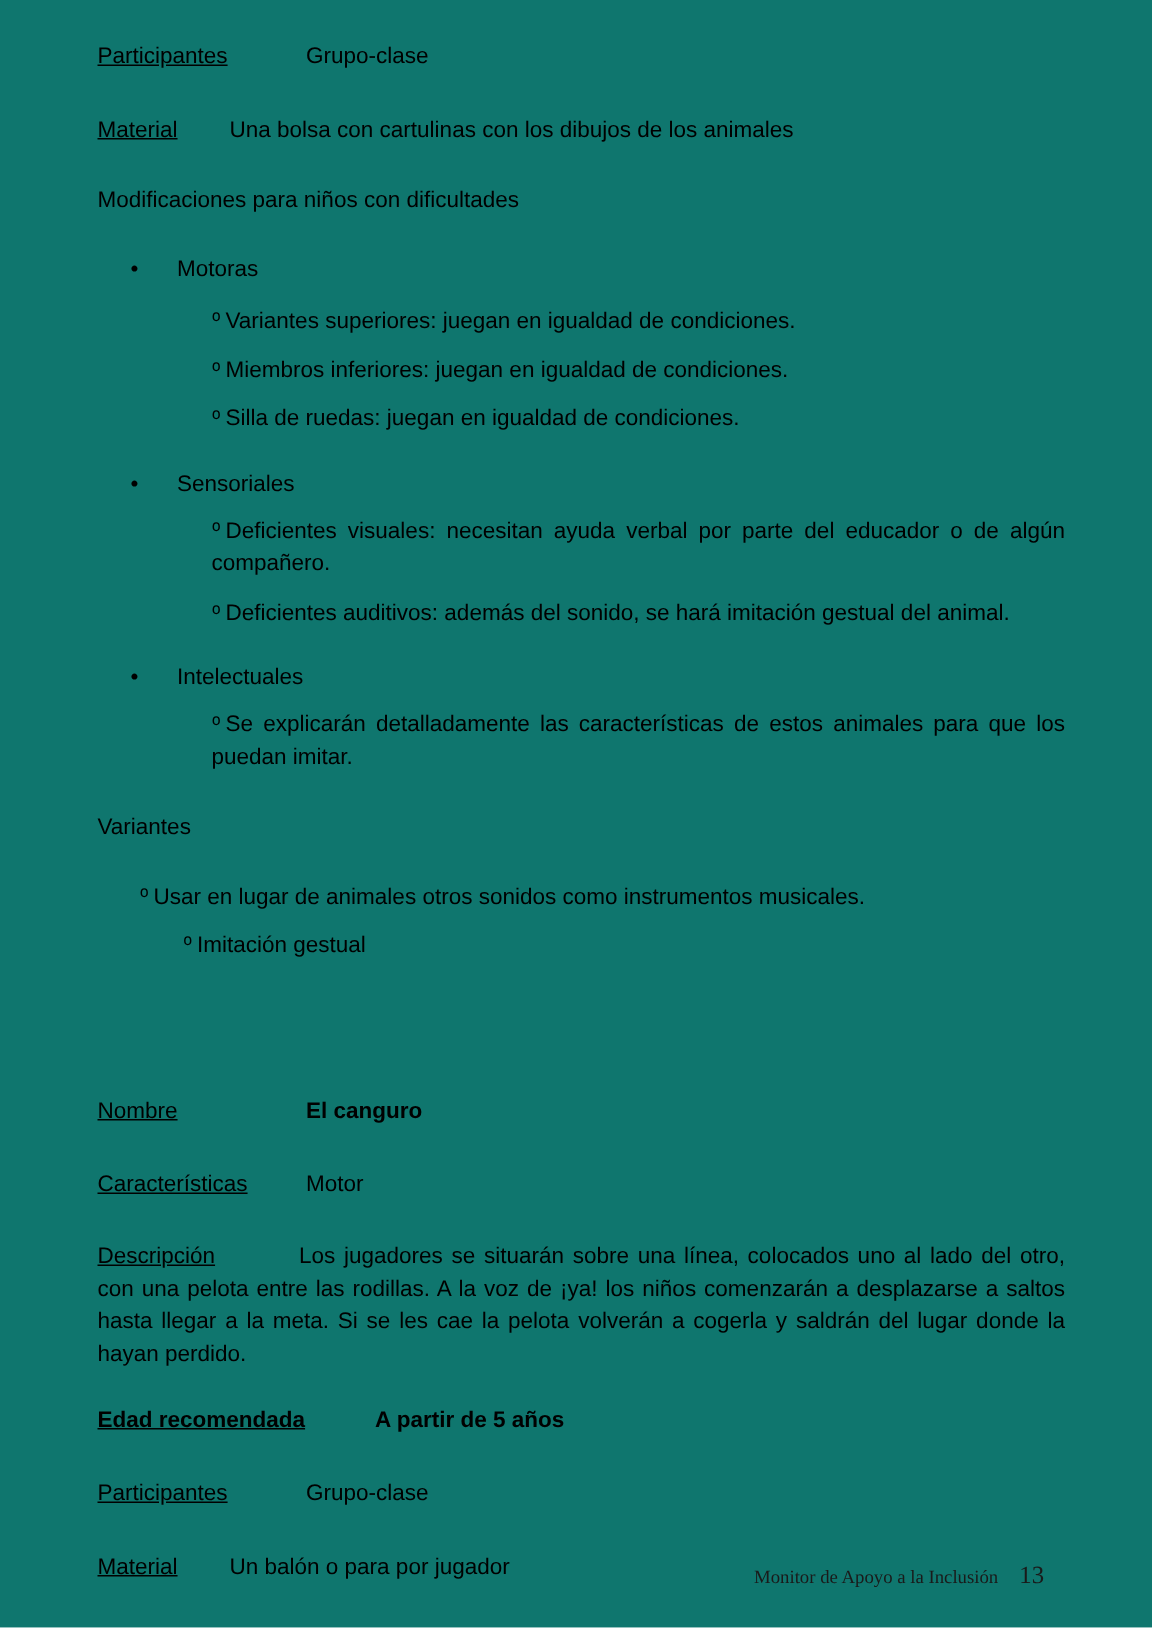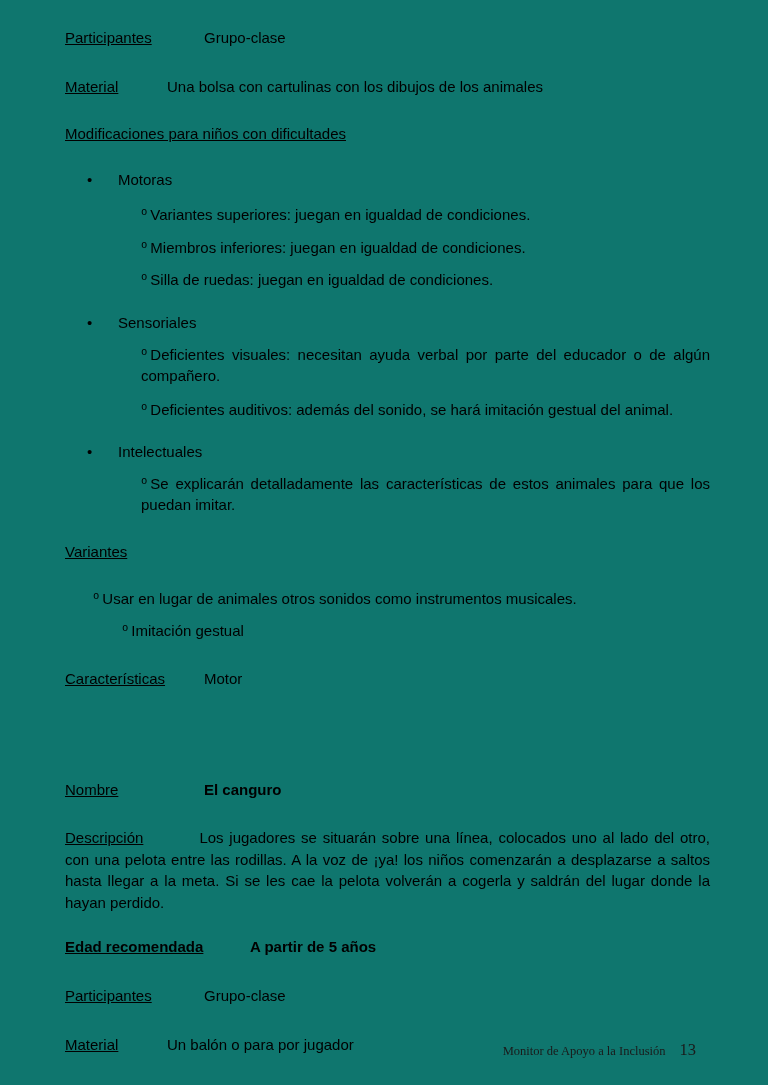--- a/index.html
+++ b/index.html
@@ -16,24 +16,24 @@
   }
   .content {
     position:relative;
     padding:27px 58px 0 65px;
     box-sizing:border-box;
   }
   .field { position:relative; height:21px; white-space:nowrap; }
   .flabel { text-decoration:underline; }
   .fvalue { position:absolute; top:0; }
   .val-a { left:139px; }   
-  .val-b { left:102px; }    
+  .val-b { left:88px; }    
   .val-c { left:185px; }   
   .bold { font-weight:bold; }
-  .heading { text-decoration:underline; }
+  .heading { }
   .b1 { padding-left:22px; }
   .b1 .dot { display:inline-block; width:31px; }
   .sub {
     margin-left:76px;
     text-align:justify;
     line-height:22px;
   }
   .var-item { margin-left:57px; }
   .circ {
     font-family:"DejaVu Sans Mono","Liberation Mono",monospace;
@@ -111,28 +111,28 @@
     </div>
 
     <p class="heading" style="margin-top:25px;">Variantes</p>
     <div class="var-item" style="margin-top:23px;margin-left:28px;">
       <span class="circ">o</span><span>Usar en lugar de animales otros sonidos como instrumentos musicales.</span>
     </div>
     <div class="var-item" style="margin-top:8px;">
       <span class="circ">o</span><span>Imitación gestual</span>
     </div>
 
+    <div class="field" style="margin-top:90px;">
+      <span class="flabel">Nombre</span>
+      <span class="fvalue val-a bold">El canguro</span>
+    </div>
+
     <div class="field" style="margin-top:28px;">
       <span class="flabel">Características</span>
       <span class="fvalue val-a">Motor</span>
-    </div>
-
-    <div class="field" style="margin-top:90px;">
-      <span class="flabel">Nombre</span>
-      <span class="fvalue val-a bold">El canguro</span>
     </div>
 
     <p class="desc">
       <span class="flabel">Descripción</span><span class="tabspace"></span><span>Los jugadores se situarán sobre una línea, colocados uno al lado del otro, con una pelota entre las rodillas. A la voz de ¡ya! los niños comenzarán a desplazarse a saltos hasta llegar a la meta. Si se les cae la pelota volverán a cogerla y saldrán del lugar donde la hayan perdido.</span>
     </p>
 
     <div class="field" style="margin-top:23px;font-weight:bold;">
       <span class="flabel">Edad recomendada</span>
       <span class="fvalue val-c">A partir de 5 años</span>
     </div>

